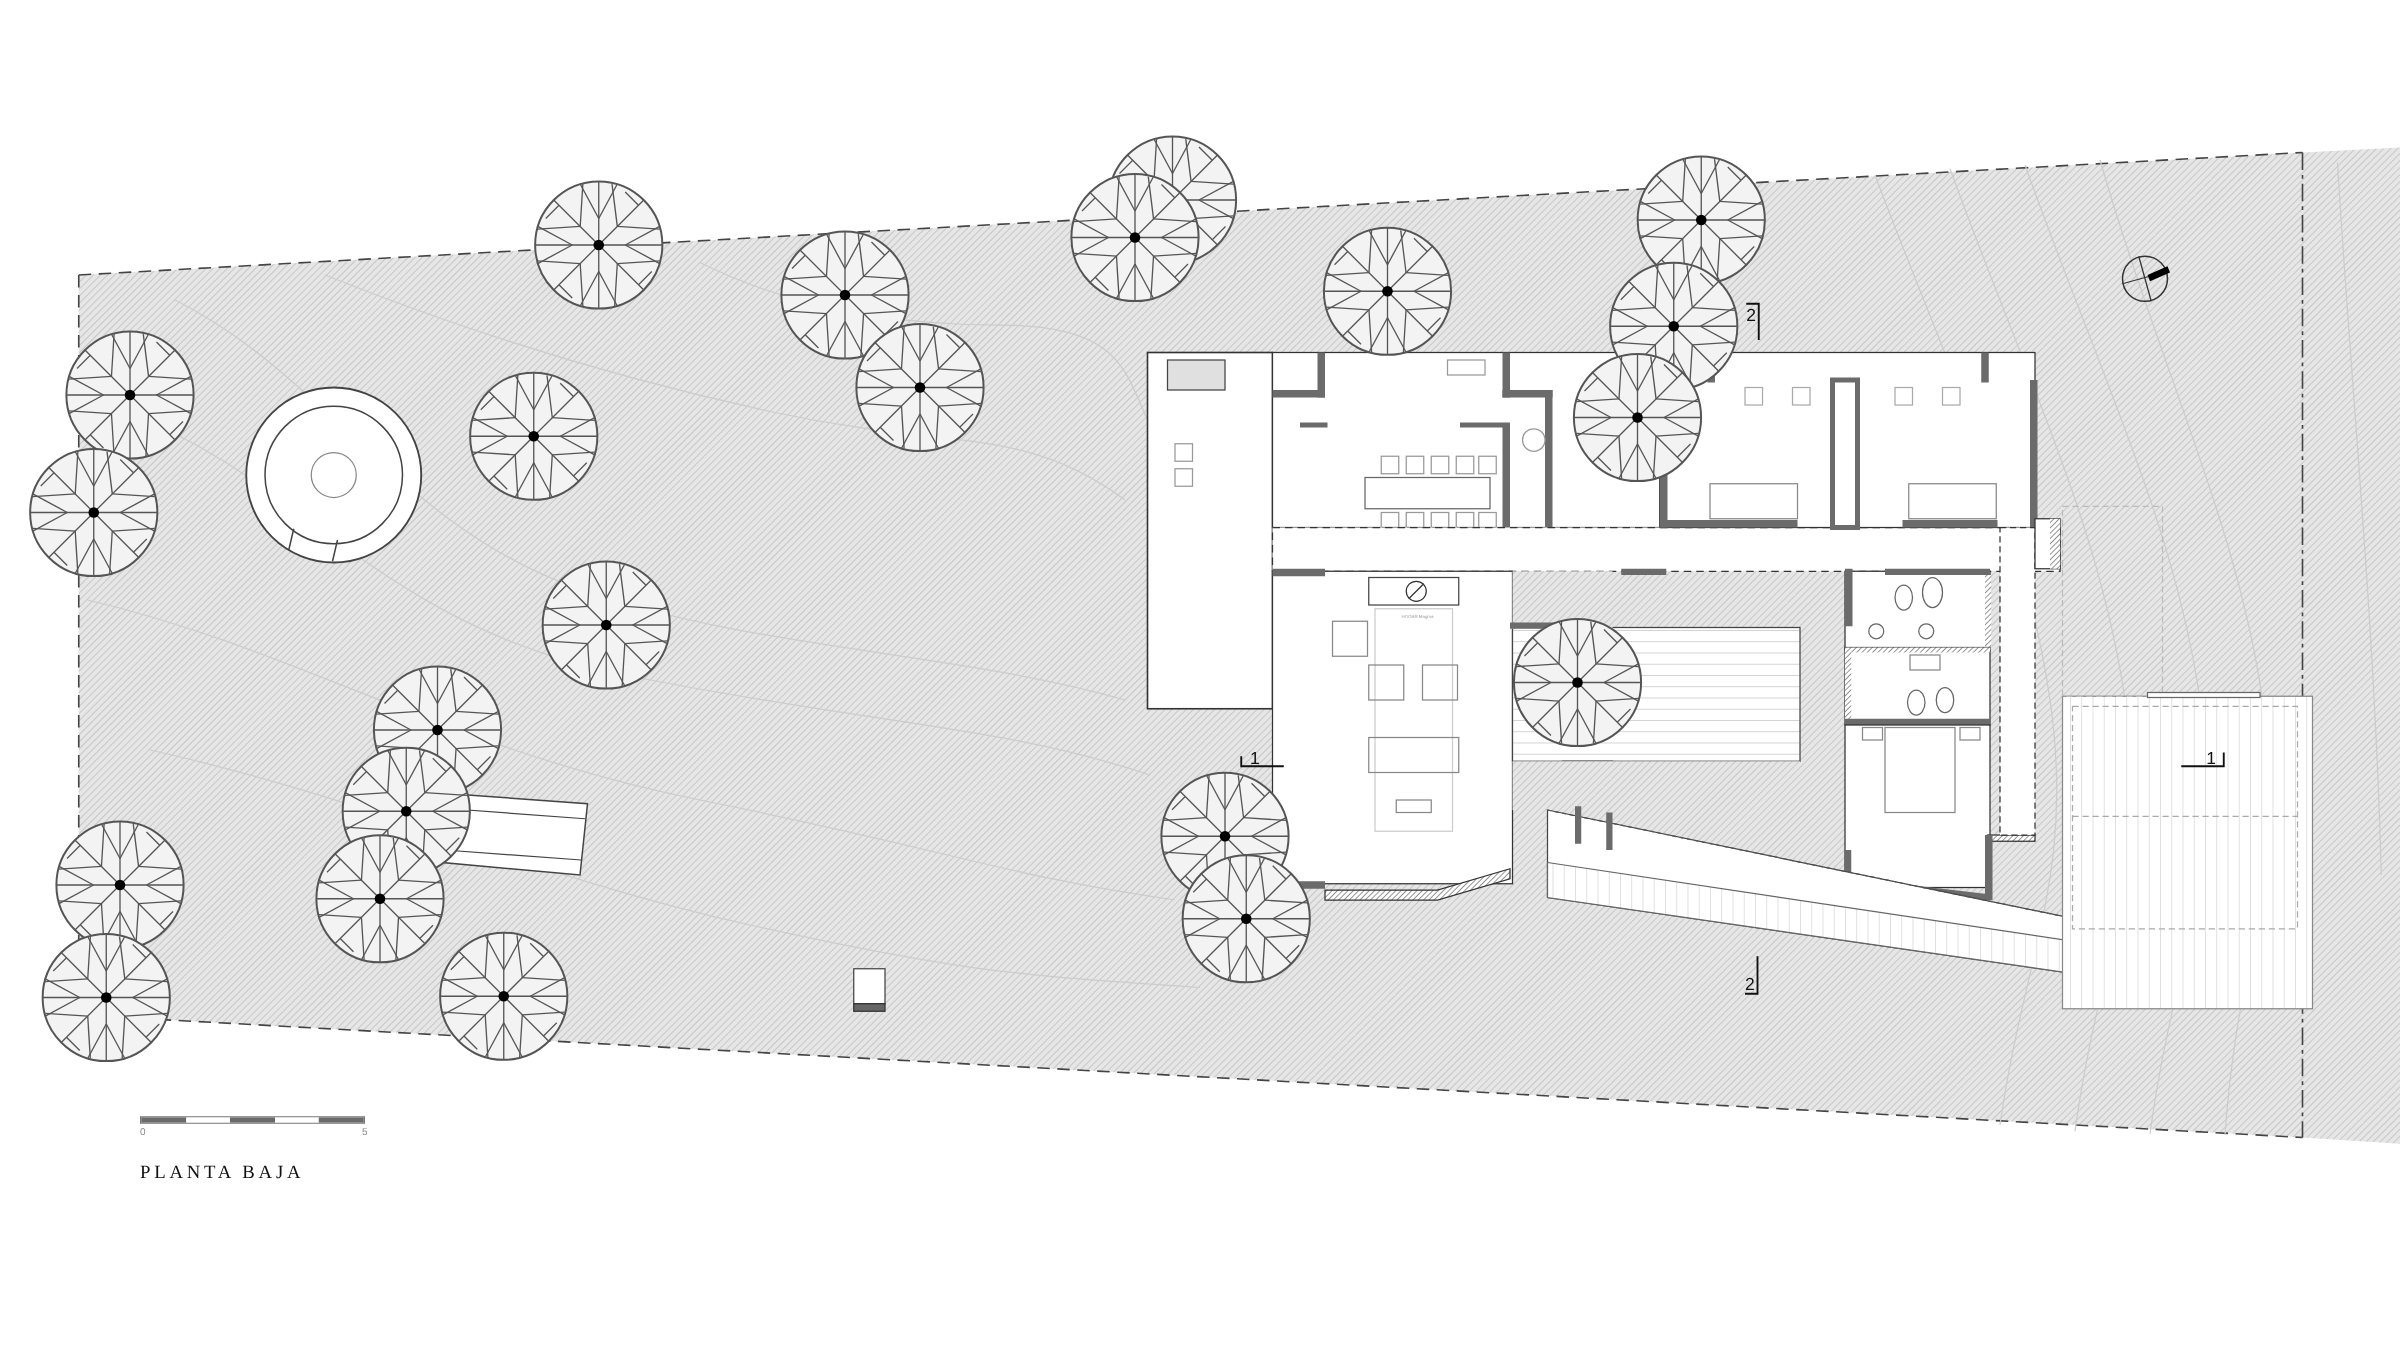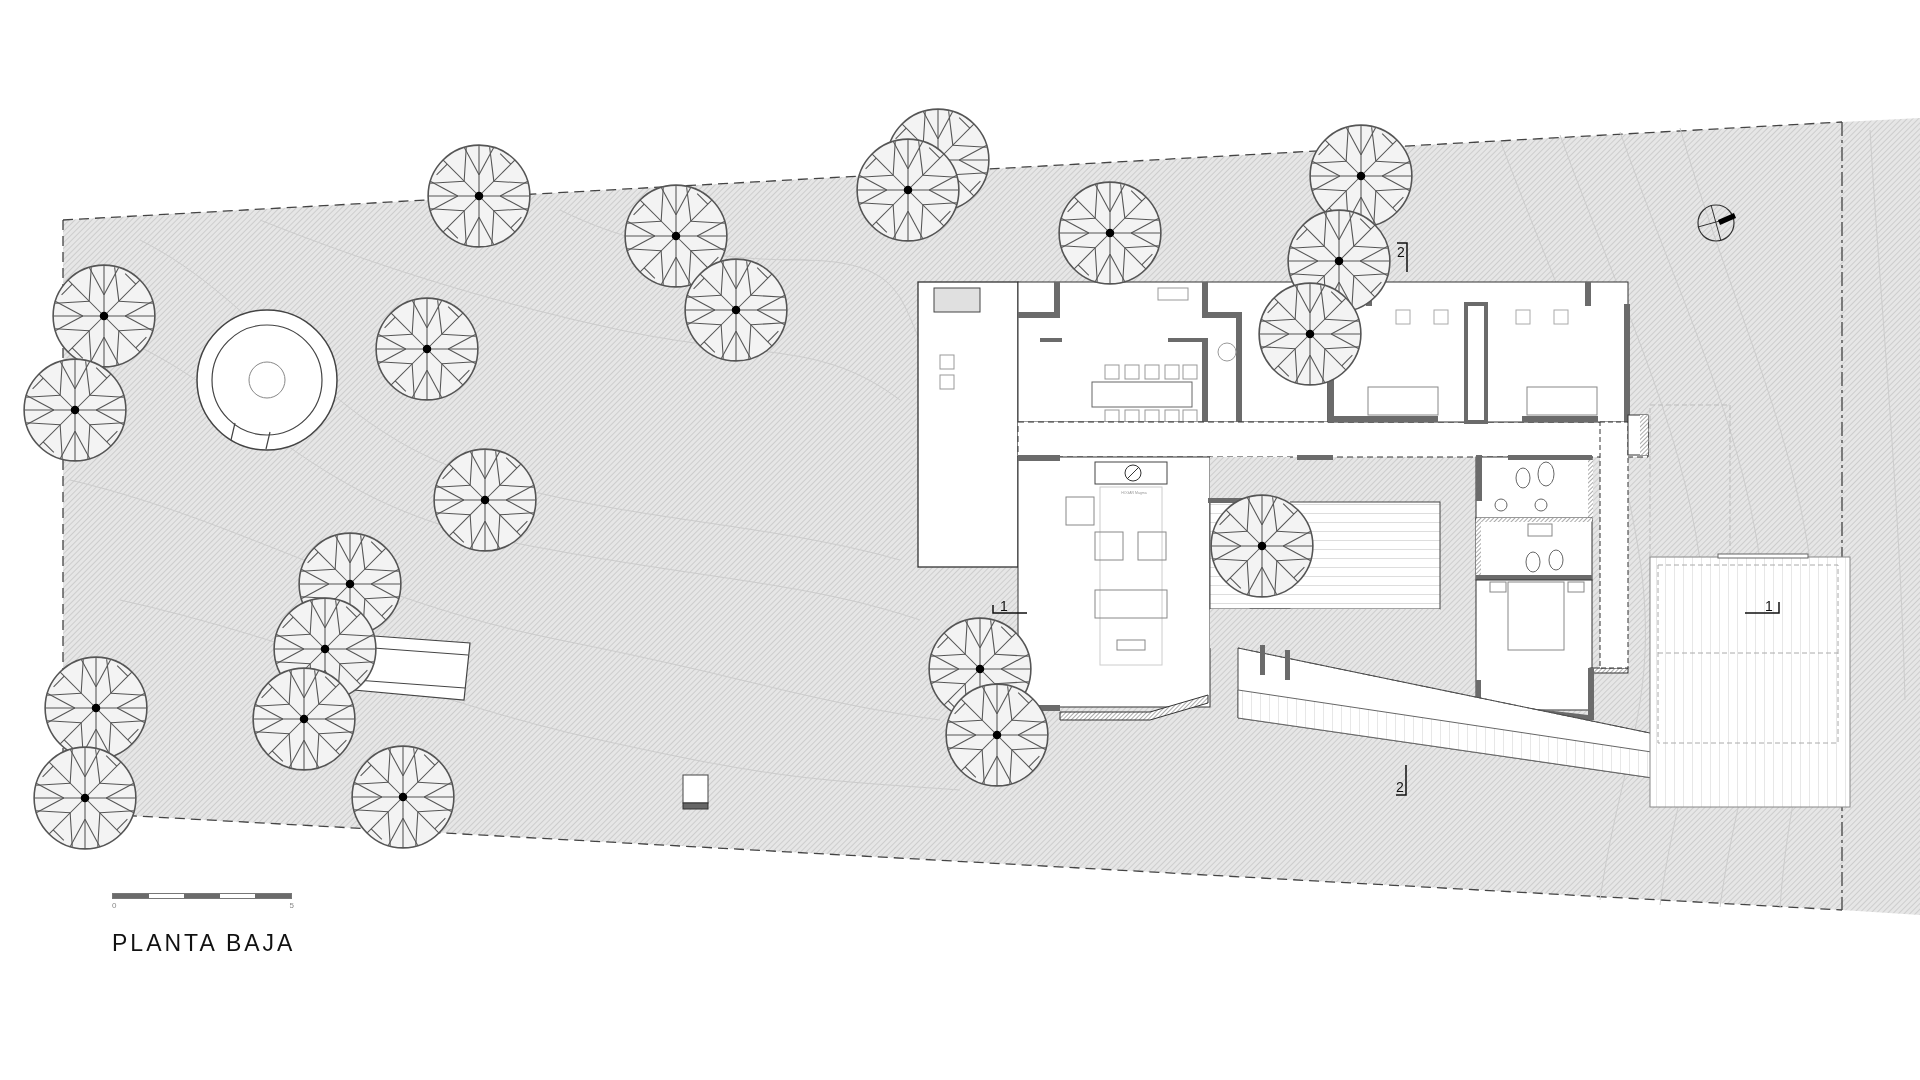--- a/index.html
+++ b/index.html
@@ -5,21 +5,21 @@
   html, body { margin:0; padding:0; background:#ffffff; }
   body { width:1920px; height:1080px; overflow:hidden; position:relative;
          font-family:"Liberation Sans", sans-serif; }
   #plan { position:absolute; left:0; top:0; width:1920px; height:1080px; }
   .title-block { position:absolute; left:112px; top:893px; }
   .scale-bar { display:flex; width:180px; height:6px; border:1px solid #777; box-sizing:border-box; }
   .scale-seg { flex:1; height:100%; }
   .scale-seg.dark { background:#6a6a6a; }
   .scale-seg.light { background:#ffffff; }
   .scale-labels { display:flex; justify-content:space-between; width:182px; font-size:8px; color:#888; margin-top:2px; }
-  .plan-title { margin-top:20px; font-size:23px; letter-spacing:3px; color:#111; font-family:Liberation Sans, sans-serif; }
+  .plan-title { margin-top:20px; font-size:15px; letter-spacing:3px; color:#111; font-family:Liberation Serif, serif; }
   .sec-label { font-family:"Liberation Sans", sans-serif; font-size:14px; fill:#111; }
 </style>
 </head>
 <body>
 
 <svg id="plan" viewBox="0 0 1920 1080" xmlns="http://www.w3.org/2000/svg">
   <defs>
     <pattern id="hatch" width="4" height="4" patternUnits="userSpaceOnUse" patternTransform="rotate(45)">
       <rect width="4" height="4" fill="#e6e6e6"></rect>
       <line x1="0" y1="0" x2="0" y2="4" stroke="#bdbdbd" stroke-width="1.2"></line>

